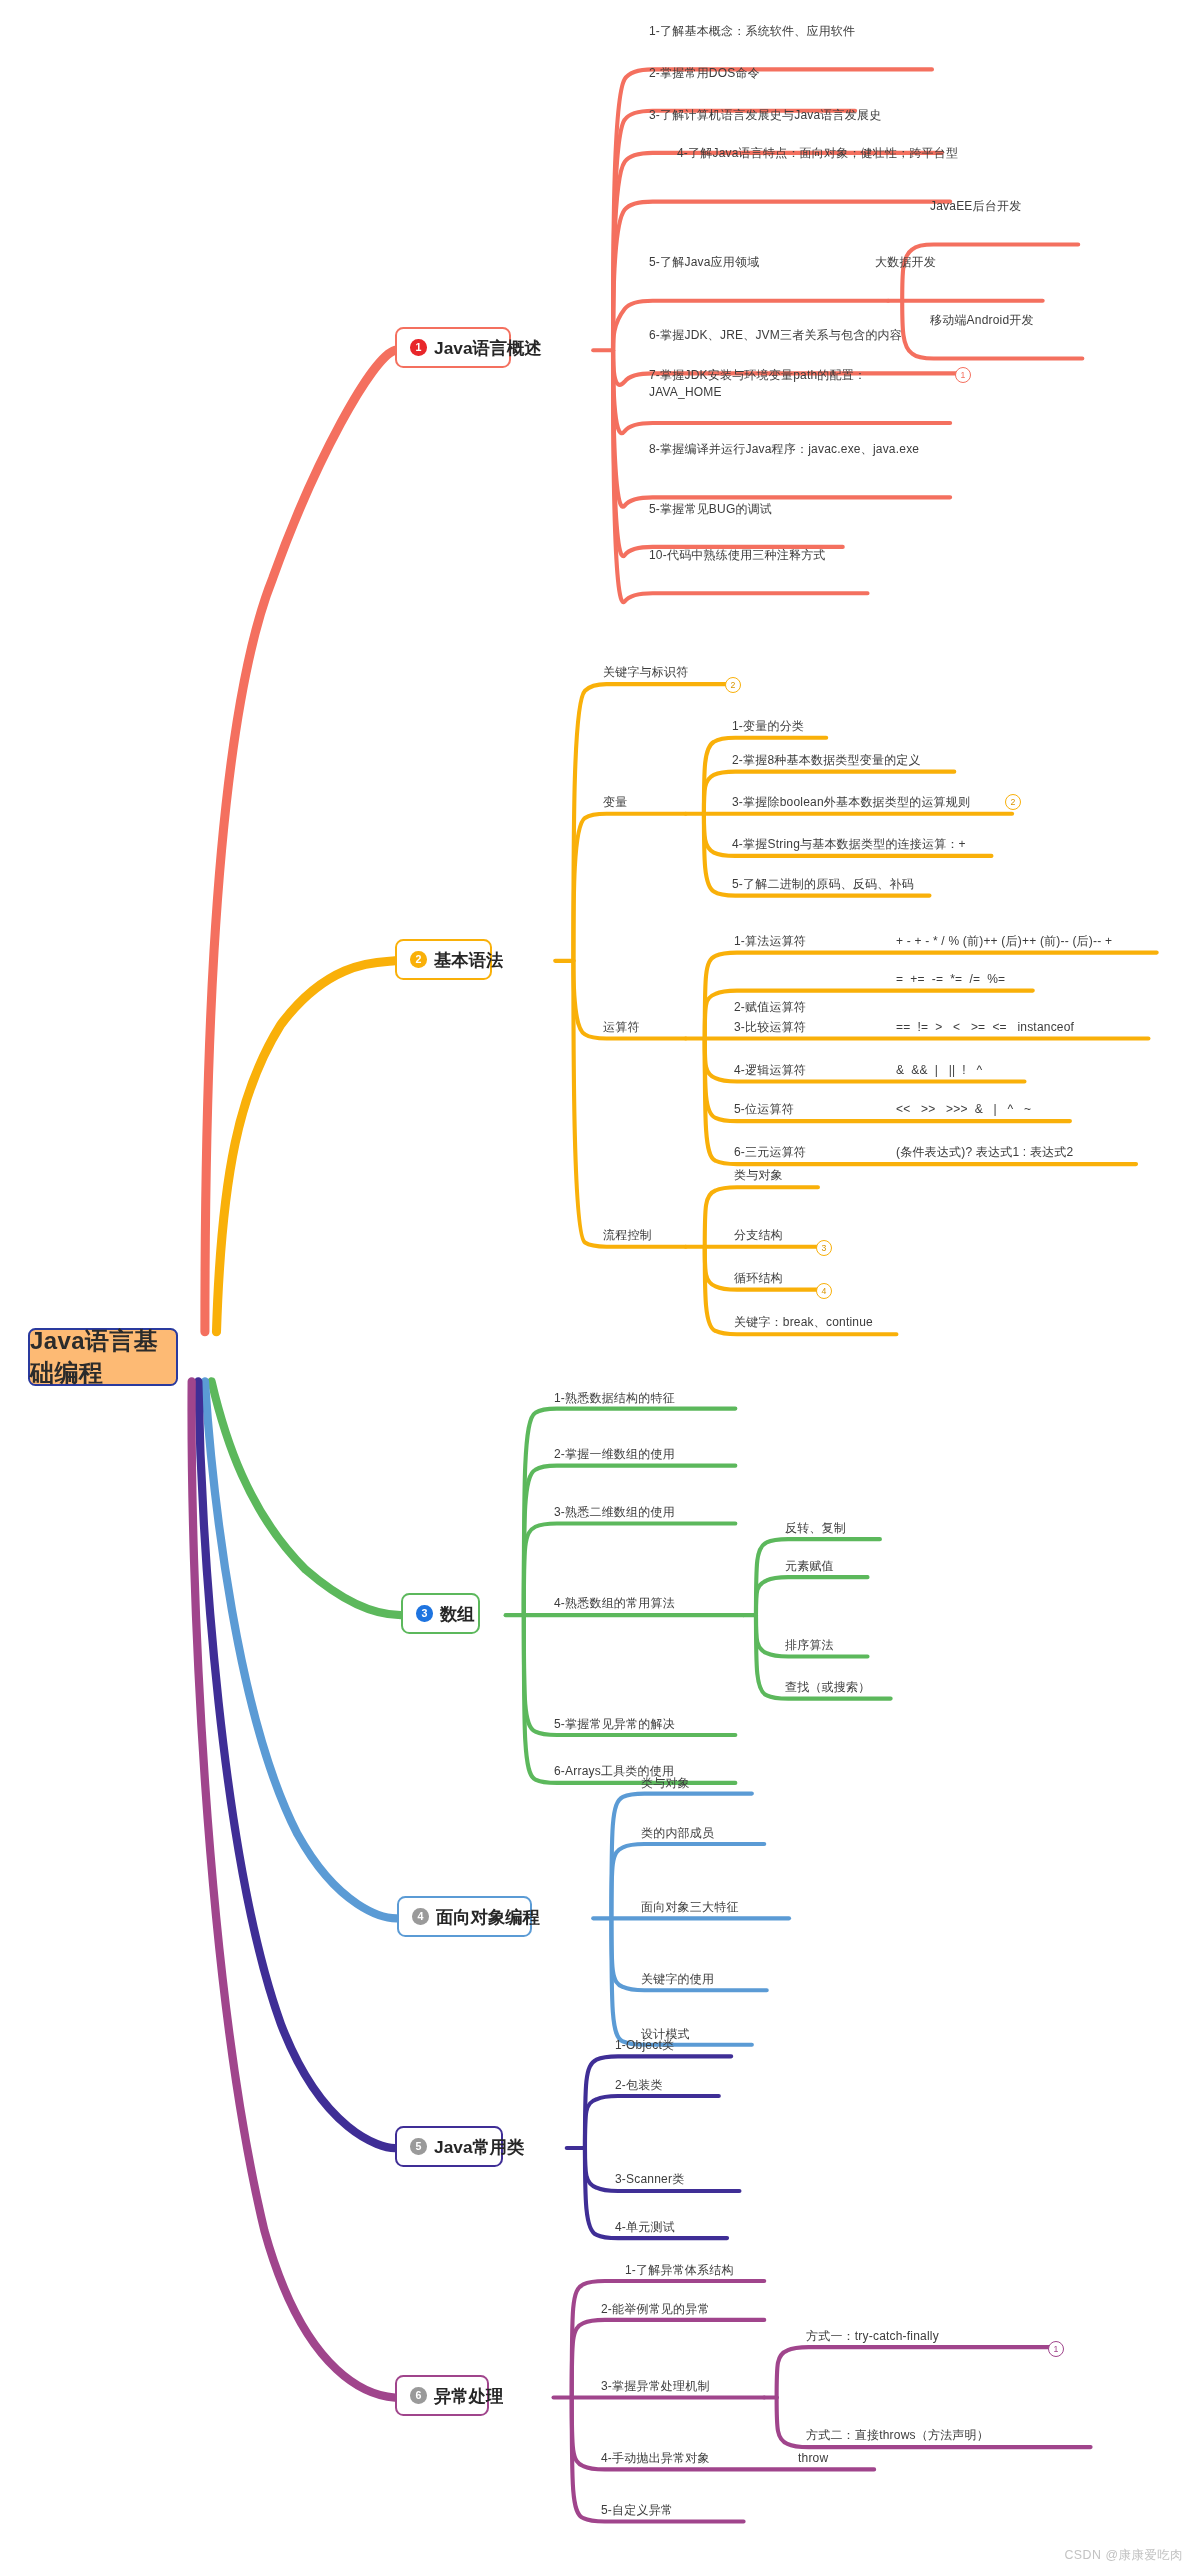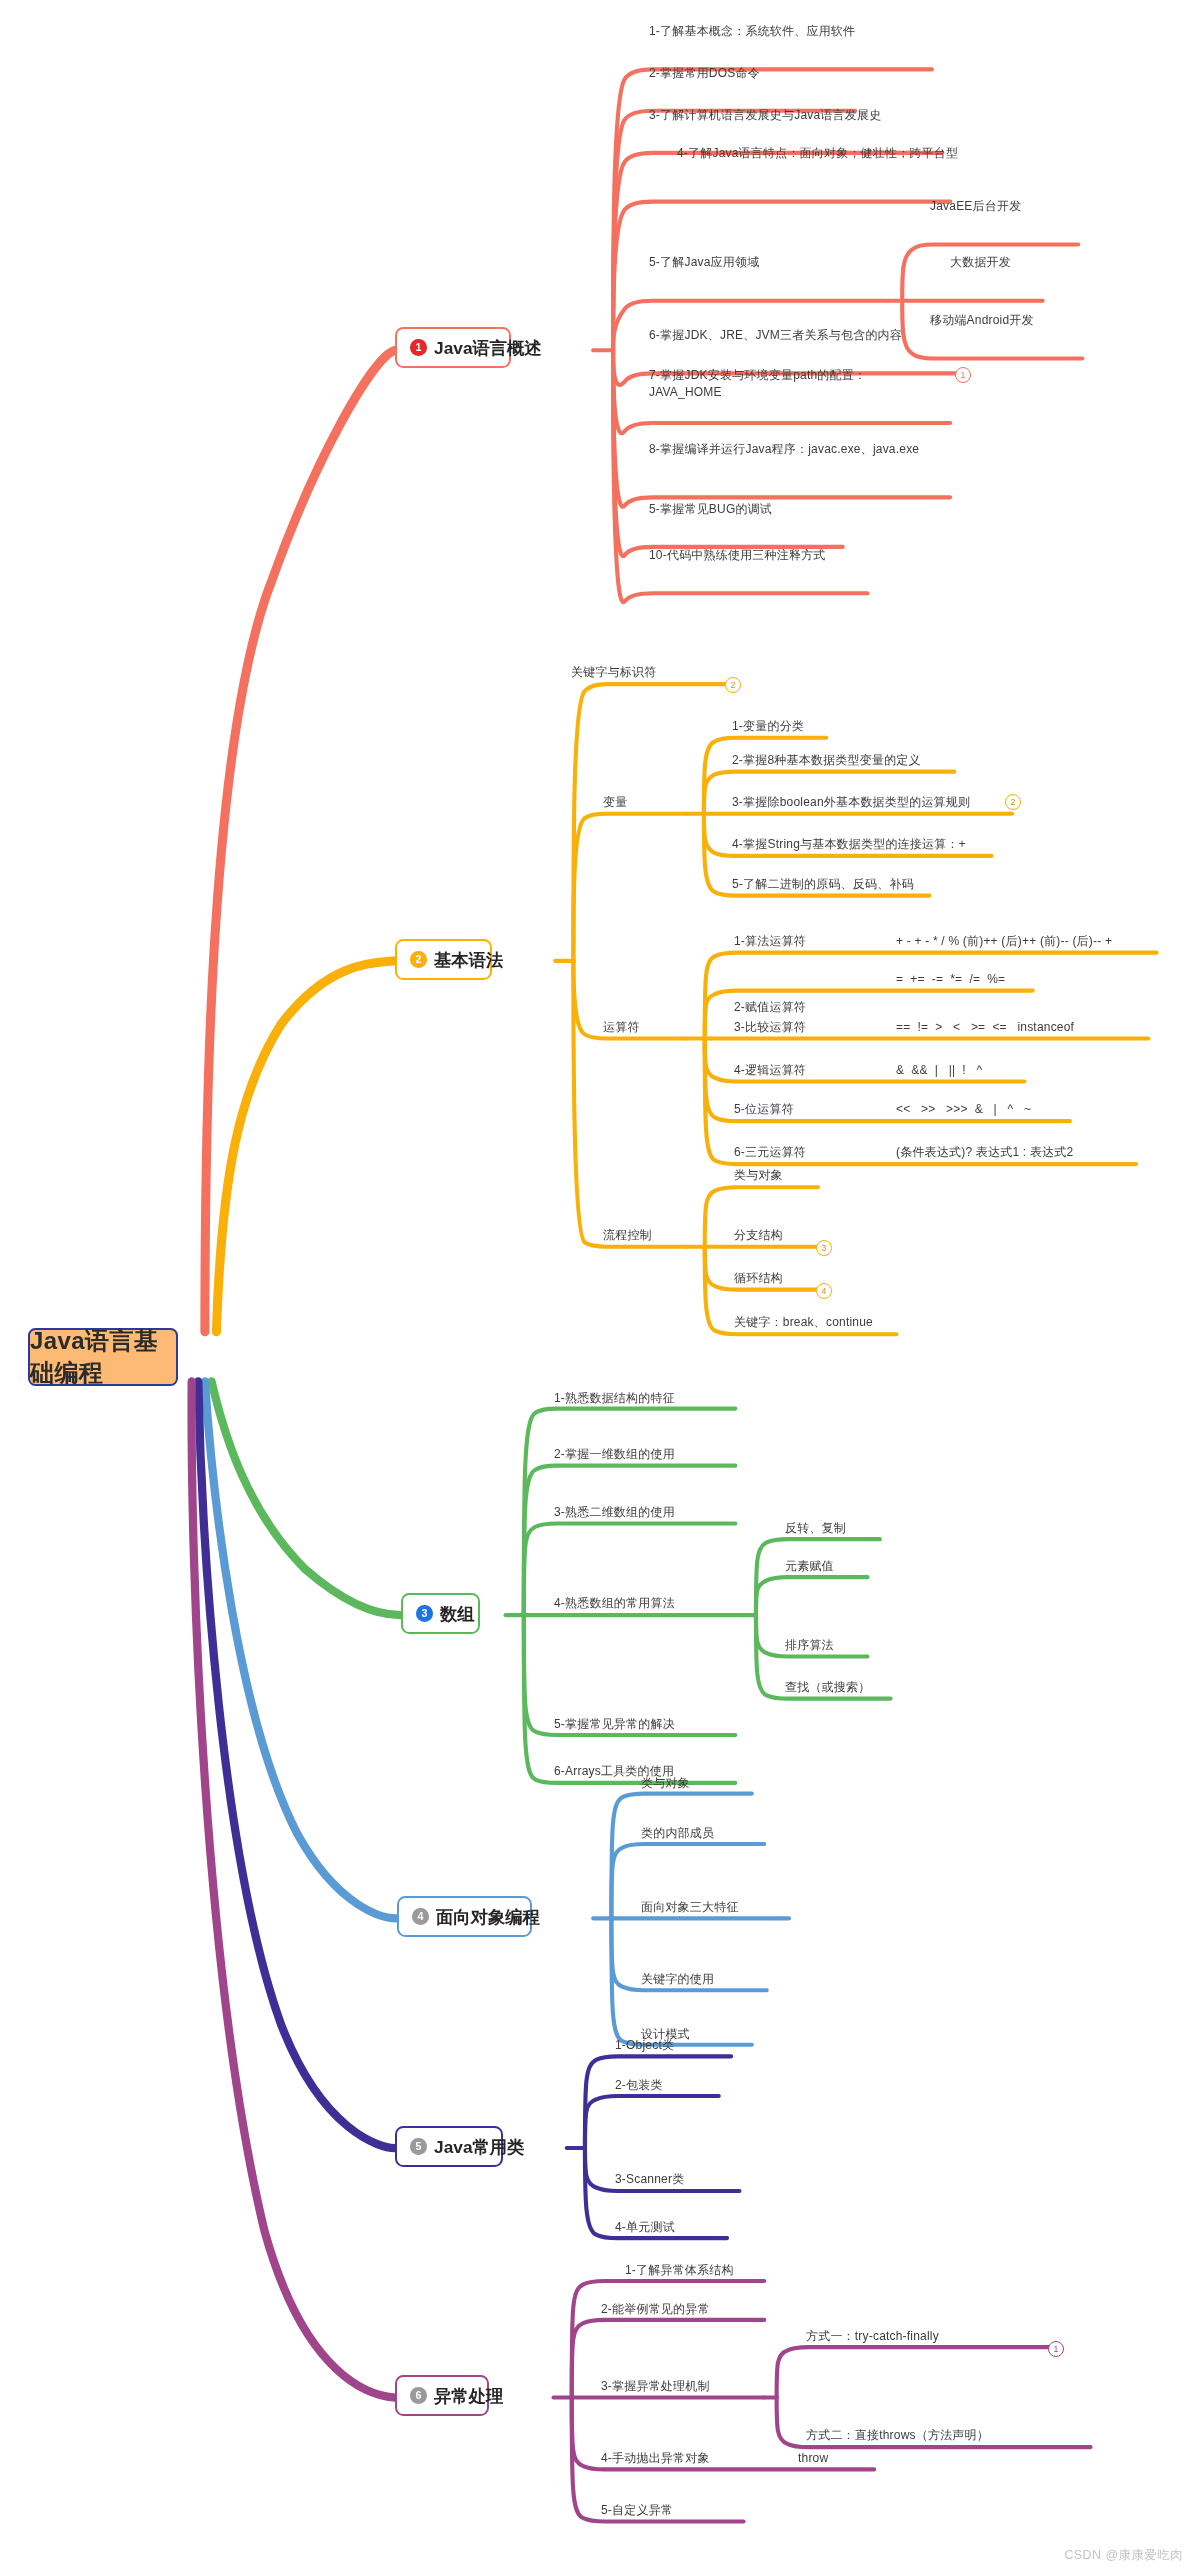--- a/index.html
+++ b/index.html
@@ -170,31 +170,31 @@
   <div class="leaf" style="left:649px; top:107px; width:314px;">3-了解计算机语言发展史与Java语言发展史</div>
   <div class="leaf" style="left:649px; top:145px; width:289px;margin-left:28px;">4-了解Java语言特点：面向对象；健壮性；跨平台型</div>
   <div class="leaf" style="left:649px; top:254px; width:240px;">5-了解Java应用领域</div>
   <div class="leaf" style="left:649px; top:327px; width:314px;">6-掌握JDK、JRE、JVM三者关系与包含的内容</div>
   <div class="leaf" style="left:649px; top:367px; width:285px;">7-掌握JDK安装与环境变量path的配置：JAVA_HOME</div>
   <div class="leaf" style="left:649px; top:441px; width:289px;">8-掌握编译并运行Java程序：javac.exe、java.exe</div>
   <div class="leaf" style="left:649px; top:501px; width:248px;">5-掌握常见BUG的调试</div>
   <div class="leaf" style="left:649px; top:547px; width:264px;">10-代码中熟练使用三种注释方式</div>
 
   <div class="leaf" style="left:930px; top:198px; width:182px;">JavaEE后台开发</div>
-  <div class="leaf" style="left:950px; top:254px; width:182px;">大数据开发</div>
+  <div class="leaf" style="left:875px; top:254px; width:182px;">大数据开发</div>
   <div class="leaf" style="left:930px; top:312px; width:198px;">移动端Android开发</div>
 
   <div class="marker" style="left:955px; top:367px; border-color:#f4705f; color:#f4705f;">1</div>
 
   <div class="branch-node" style="left:395px; top:939px; width:97px; height:41px; border-color:#f9b009;">
     <span class="bnum" style="background:#f9b009;">2</span>
     <span>基本语法</span>
   </div>
 
-  <div class="leaf" style="left:571px; top:664px; width:149px;">关键字与标识符</div>
+  <div class="leaf" style="left:603px; top:664px; width:149px;">关键字与标识符</div>
   <div class="marker" style="left:725px; top:677px; border-color:#f9b009; color:#d89400;">2</div>
 
   <div class="leaf" style="left:603px; top:794px; width:74px;">变量</div>
   <div class="leaf" style="left:732px; top:718px; width:165px;">1-变量的分类</div>
   <div class="leaf" style="left:732px; top:752px; width:240px;">2-掌握8种基本数据类型变量的定义</div>
   <div class="leaf" style="left:732px; top:794px; width:273px;">3-掌握除boolean外基本数据类型的运算规则</div>
   <div class="leaf" style="left:732px; top:836px; width:264px;">4-掌握String与基本数据类型的连接运算：+</div>
   <div class="leaf" style="left:732px; top:876px; width:231px;">5-了解二进制的原码、反码、补码</div>
   <div class="marker" style="left:1005px; top:794px; border-color:#f9b009; color:#d89400;">2</div>
 

